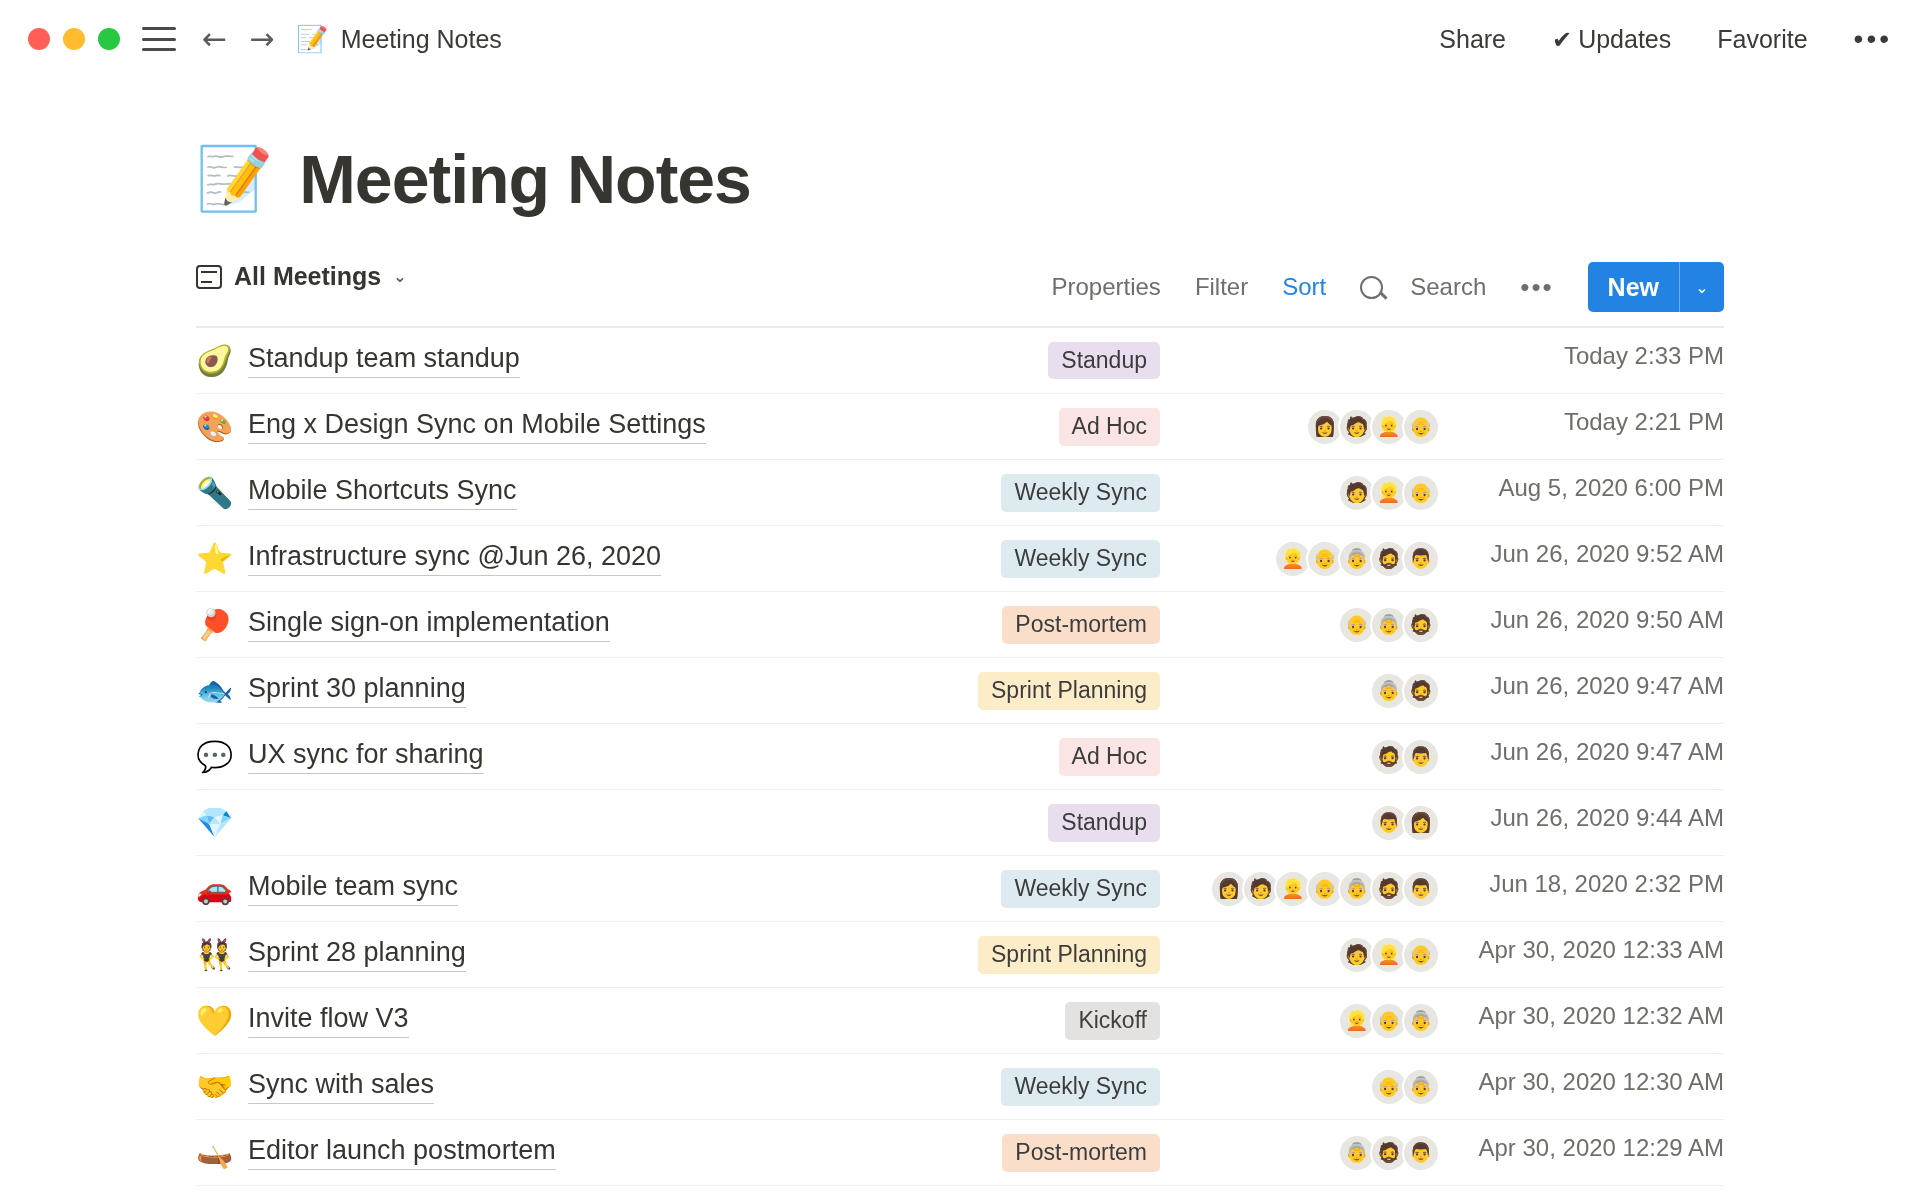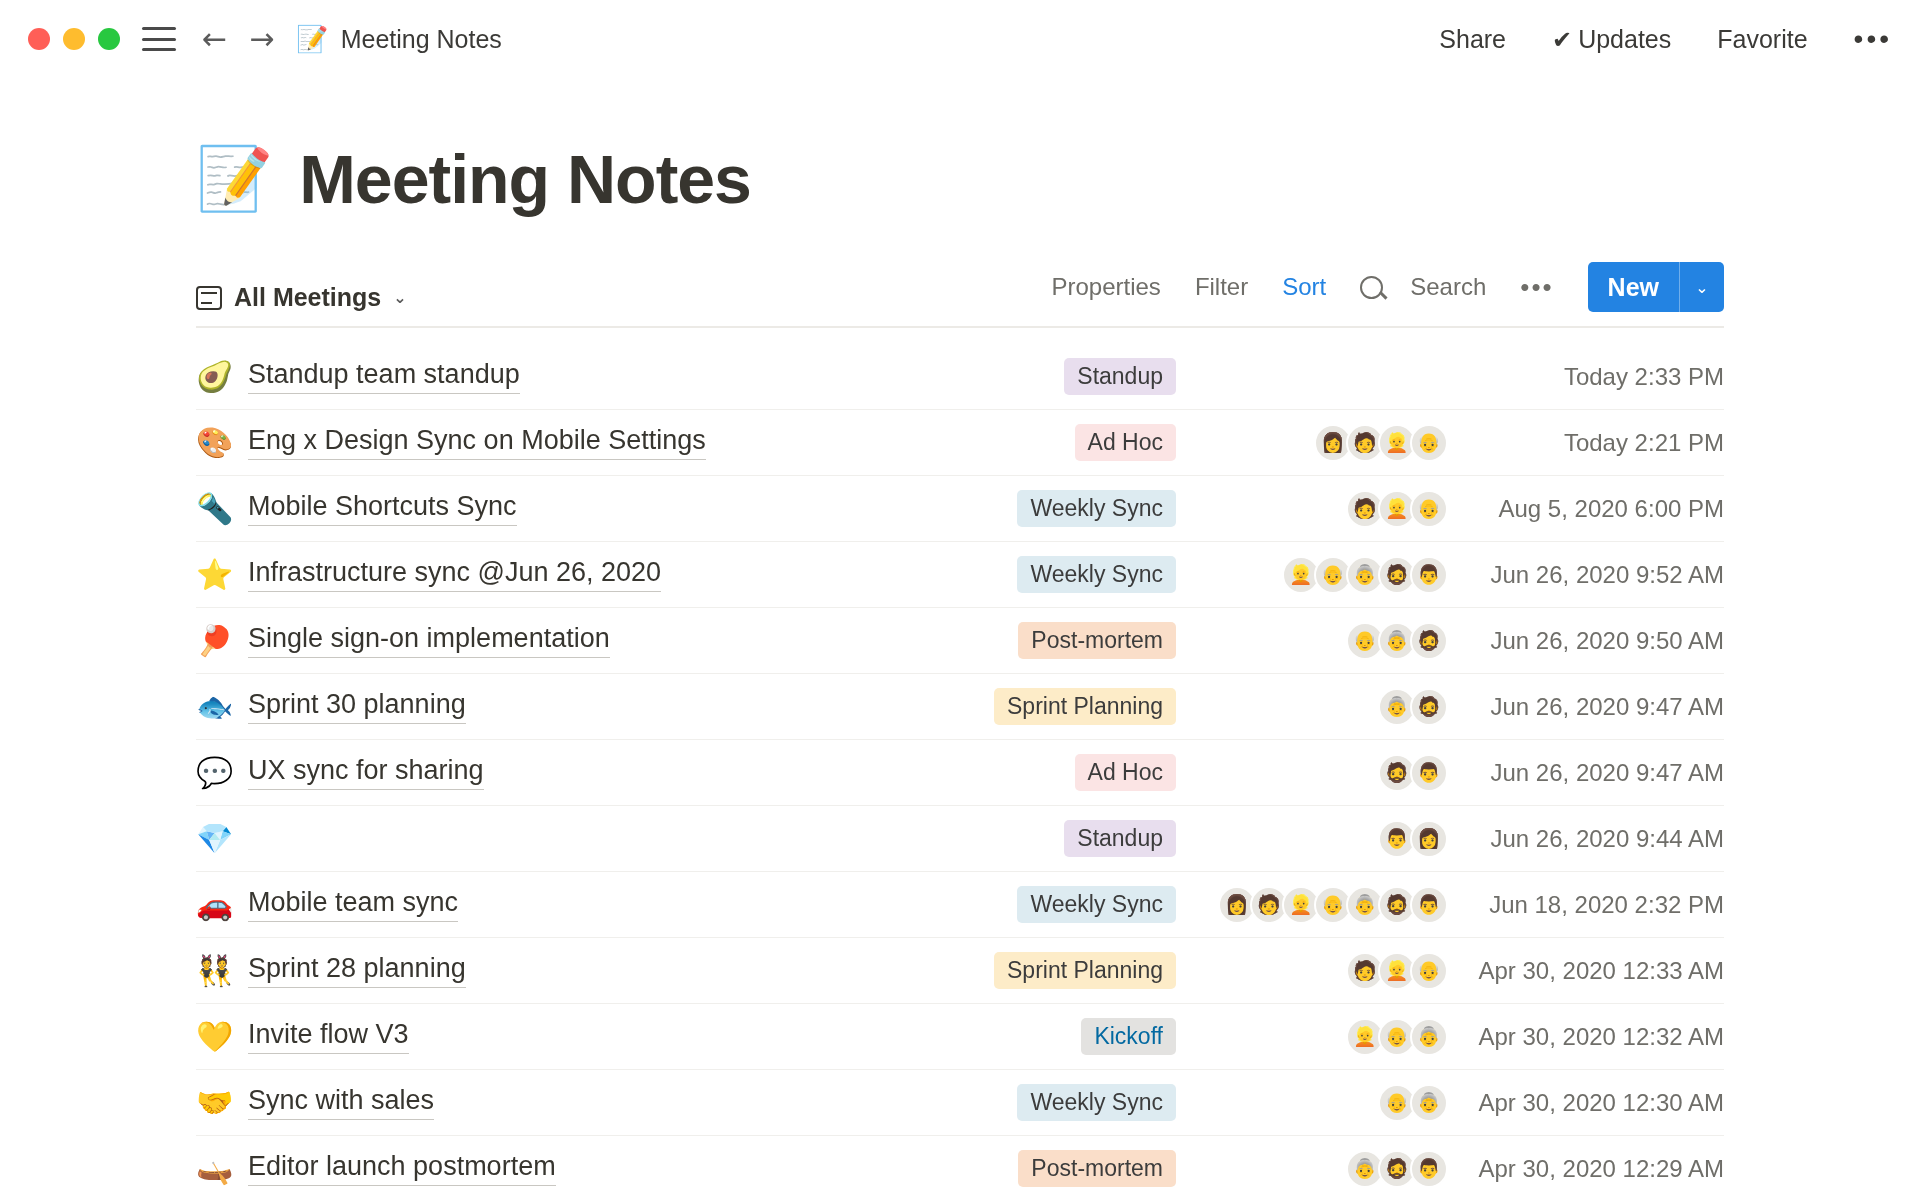--- a/index.html
+++ b/index.html
@@ -109,24 +109,24 @@
   }
   .page-title {
     font-size: 68px;
     font-weight: bold;
     letter-spacing: -1px;
     color: #37352f;
   }
 
   
   .toolbar {
-    margin: 44px 196px 16px 196px;
+    margin: 44px 196px 0 196px;
     padding-bottom: 14px;
     display: flex;
-    align-items: flex-end;
+    align-items: flex-start;
     border-bottom: 2px solid #eceae6;
   }
   .view-tab {
     display: flex;
     align-items: center;
     gap: 12px;
     font-size: 25px;
     font-weight: bold;
     color: #37352f;
     cursor: pointer;
@@ -239,22 +239,21 @@
   .row .r-title {
     font-size: 27px;
     color: #37352f;
     border-bottom: 1.5px solid #c9c7c2;
     padding-bottom: 3px;
     white-space: nowrap;
   }
   .row .r-right {
     margin-left: auto;
     display: flex;
-    align-items: center;
-    gap: 4px;
+    gap: 12px;
   }
   .tag {
     font-size: 23px;
     padding: 5px 13px;
     border-radius: 5px;
     white-space: nowrap;
   }
   .avatars {
     display: flex;
     align-items: center;
@@ -479,21 +478,21 @@
             <span class="av">👱</span>
             <span class="av">👴</span>
           </span>
           <span class="date">Apr 30, 2020 12:33 AM</span>
         </div>
       </div>
       <div class="row">
         <span class="r-emoji">💛</span>
         <span class="r-title">Invite flow V3</span>
         <div class="r-right">
-          <span class="tag" style="background: rgb(227, 226, 224); color: #0369a1;">Kickoff</span>
+          <span class="tag" style="background: rgb(227, 226, 224); color: #404040;">Kickoff</span>
           <span class="avatars">
             <span class="av">👱</span>
             <span class="av">👴</span>
             <span class="av">👵</span>
           </span>
           <span class="date">Apr 30, 2020 12:32 AM</span>
         </div>
       </div>
       <div class="row">
         <span class="r-emoji">🤝</span>

